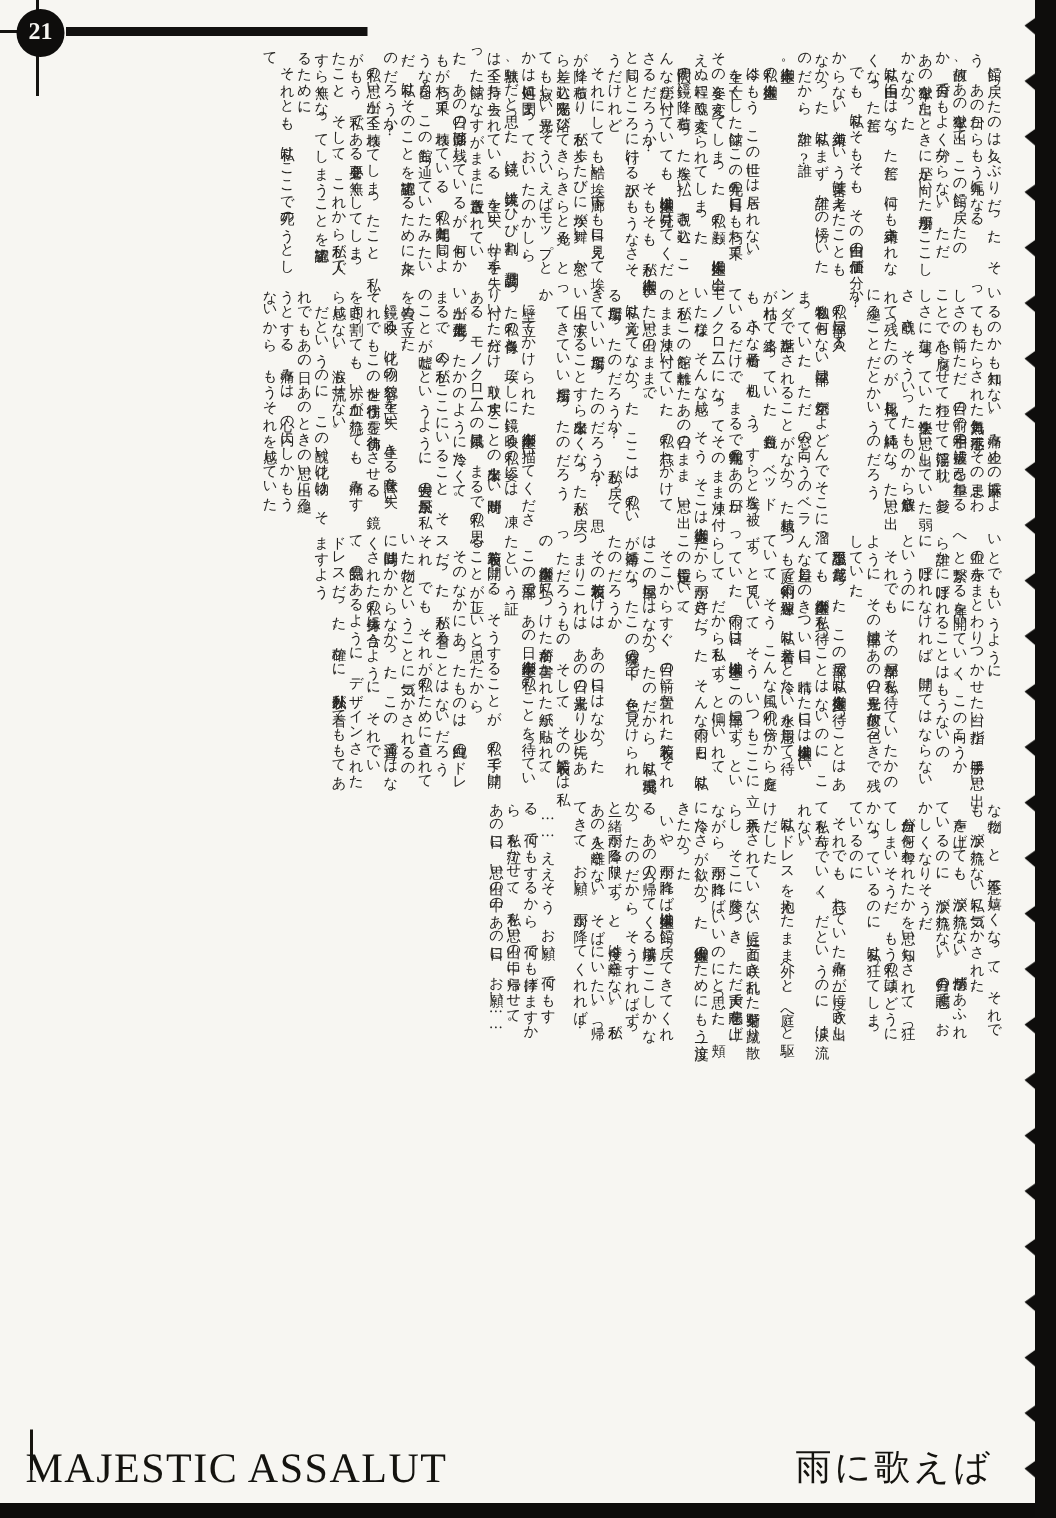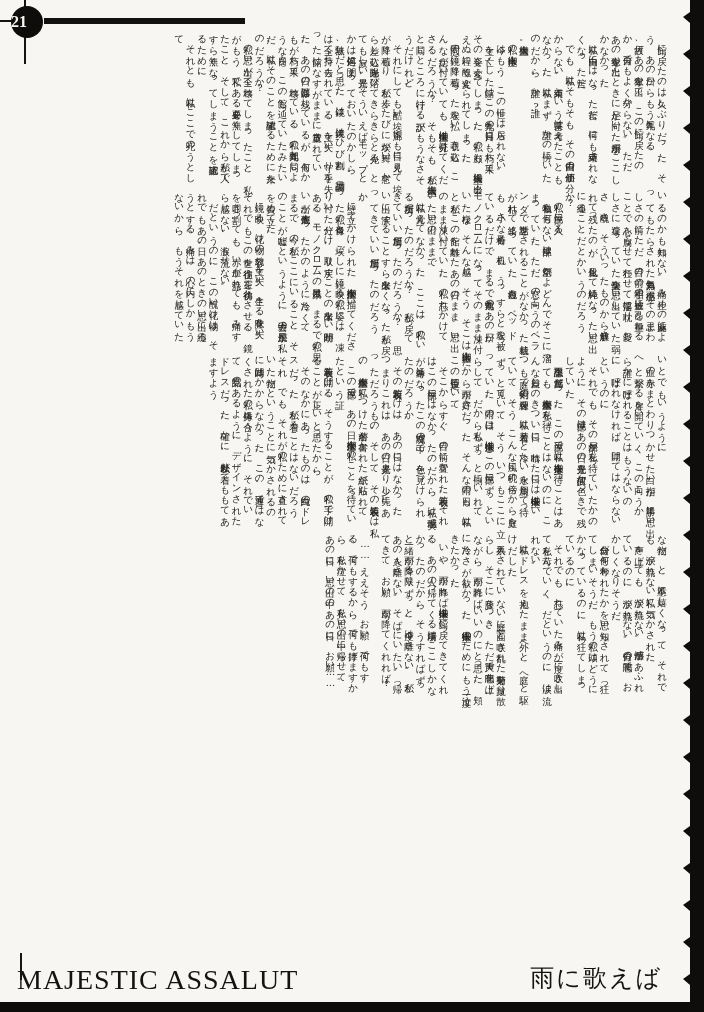--- a/index.html
+++ b/index.html
@@ -21,21 +21,21 @@
   .band-b { top:186px; height:160px; }
   .band-c { top:350px; height:172px; }
   .band-d { top:528px; height:168px; }
   .band-d p.last { margin-block-start:10px; }
 
   
   .pagenum {
     position:absolute; left:11px; top:6px; width:32px; height:32px;
     background:#0e0d0c; border-radius:50%;
     color:#f6f5f1; font-family:"Liberation Serif", serif;
-    font-size:16px; font-weight:bold; text-align:left; line-height:32px;
+    font-size:16px; font-weight:bold; text-align:center; line-height:32px;
     z-index:3;
   }
   .rule-v   { position:absolute; left:24px; top:0;  width:2px;  height:64px; background:#141310; z-index:2; }
   .rule-h-thin  { position:absolute; left:0;  top:20px; width:14px;  height:2px; background:#141310; z-index:2; }
   .rule-h-thick { position:absolute; left:44px; top:18px; width:201px; height:6px; background:#121110; z-index:2; }
 
   
   .right-border { position:absolute; right:0; top:0; width:22px; height:1012px; z-index:2; }
 
   

